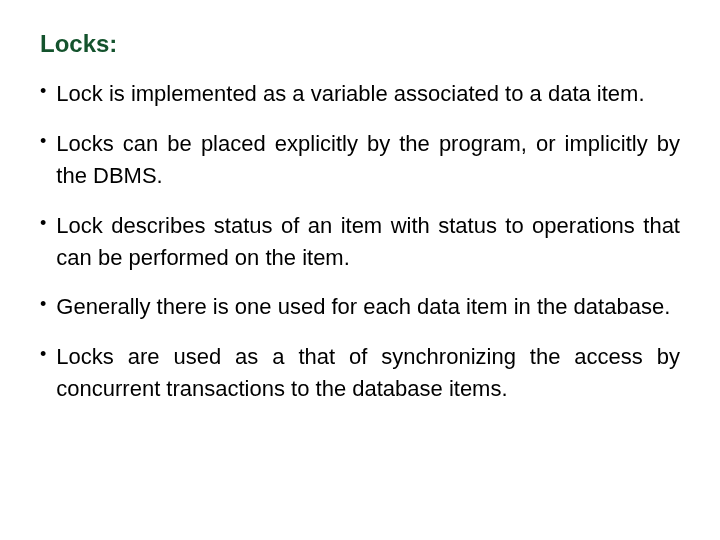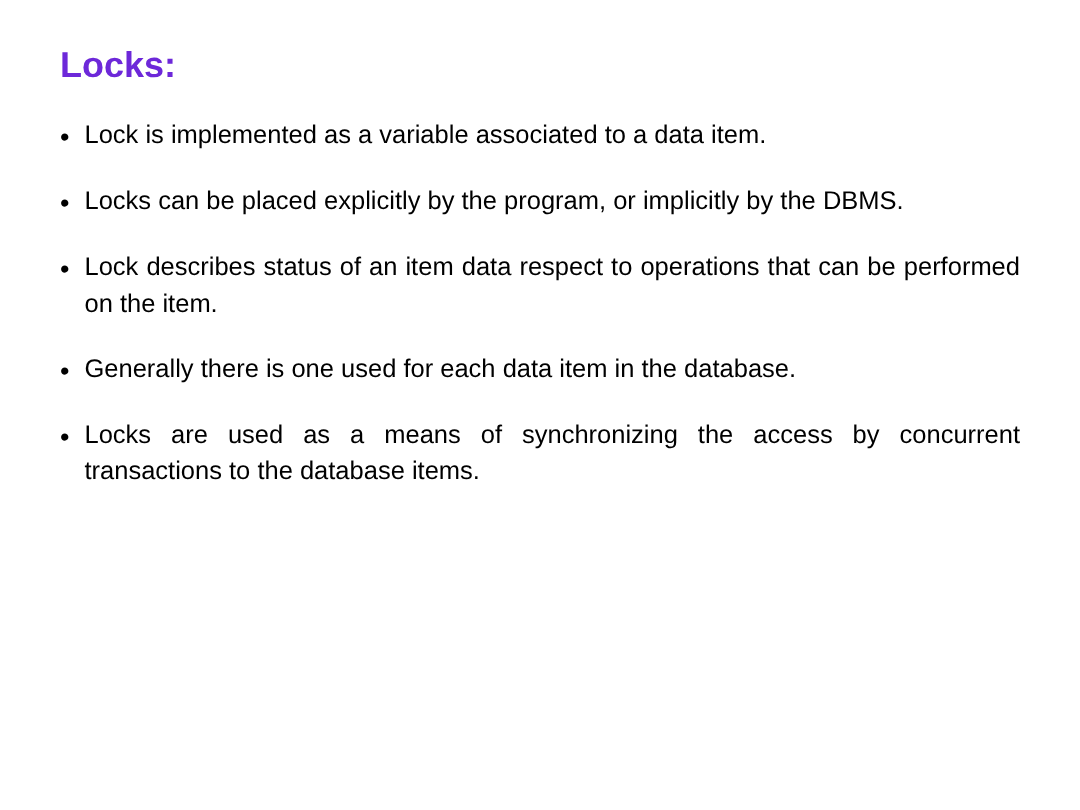--- a/index.html
+++ b/index.html
@@ -23,21 +23,21 @@
       height: 540px;
       padding: 30px 40px;
       display: flex;
       flex-direction: column;
       gap: 0;
     }
 
     .slide-title {
       font-size: 24px;
       font-weight: bold;
-      color: #6d28d9;
+      color: #14532d;
       margin-bottom: 20px;
     }
 
     .bullet-list {
       list-style: none;
       display: flex;
       flex-direction: column;
       gap: 0;
     }
 
@@ -51,21 +51,21 @@
 
     .bullet-dot {
       font-size: 18px;
       margin-right: 10px;
       margin-top: 1px;
       flex-shrink: 0;
     }
 
     .bullet-text {
       flex: 1;
-      font-size: 17px;
+      font-size: 22px;
       line-height: 1.45;
       text-align: justify;
     }
   </style>
 </head>
 <body>
 
 <div class="slide-container">
   <div class="slide-title">Locks:</div>
 
@@ -76,27 +76,27 @@
       <span class="bullet-text">Lock is implemented as a variable associated to a data item.</span>
     </li>
 
     <li class="bullet-item">
       <span class="bullet-dot">•</span>
       <span class="bullet-text">Locks can be placed explicitly by the program, or implicitly by the DBMS.</span>
     </li>
 
     <li class="bullet-item">
       <span class="bullet-dot">•</span>
-      <span class="bullet-text">Lock describes status of an item data respect to operations that can be performed on the item.</span>
+      <span class="bullet-text">Lock describes status of an item with status to operations that can be performed on the item.</span>
     </li>
 
     <li class="bullet-item">
       <span class="bullet-dot">•</span>
       <span class="bullet-text">Generally there is one used for each data item in the database.</span>
     </li>
 
     <li class="bullet-item">
       <span class="bullet-dot">•</span>
-      <span class="bullet-text">Locks are used as a means of synchronizing the access by concurrent transactions to the database items.</span>
+      <span class="bullet-text">Locks are used as a that of synchronizing the access by concurrent transactions to the database items.</span>
     </li>
 
   </ul>
 </div>
 
 </body></html>

